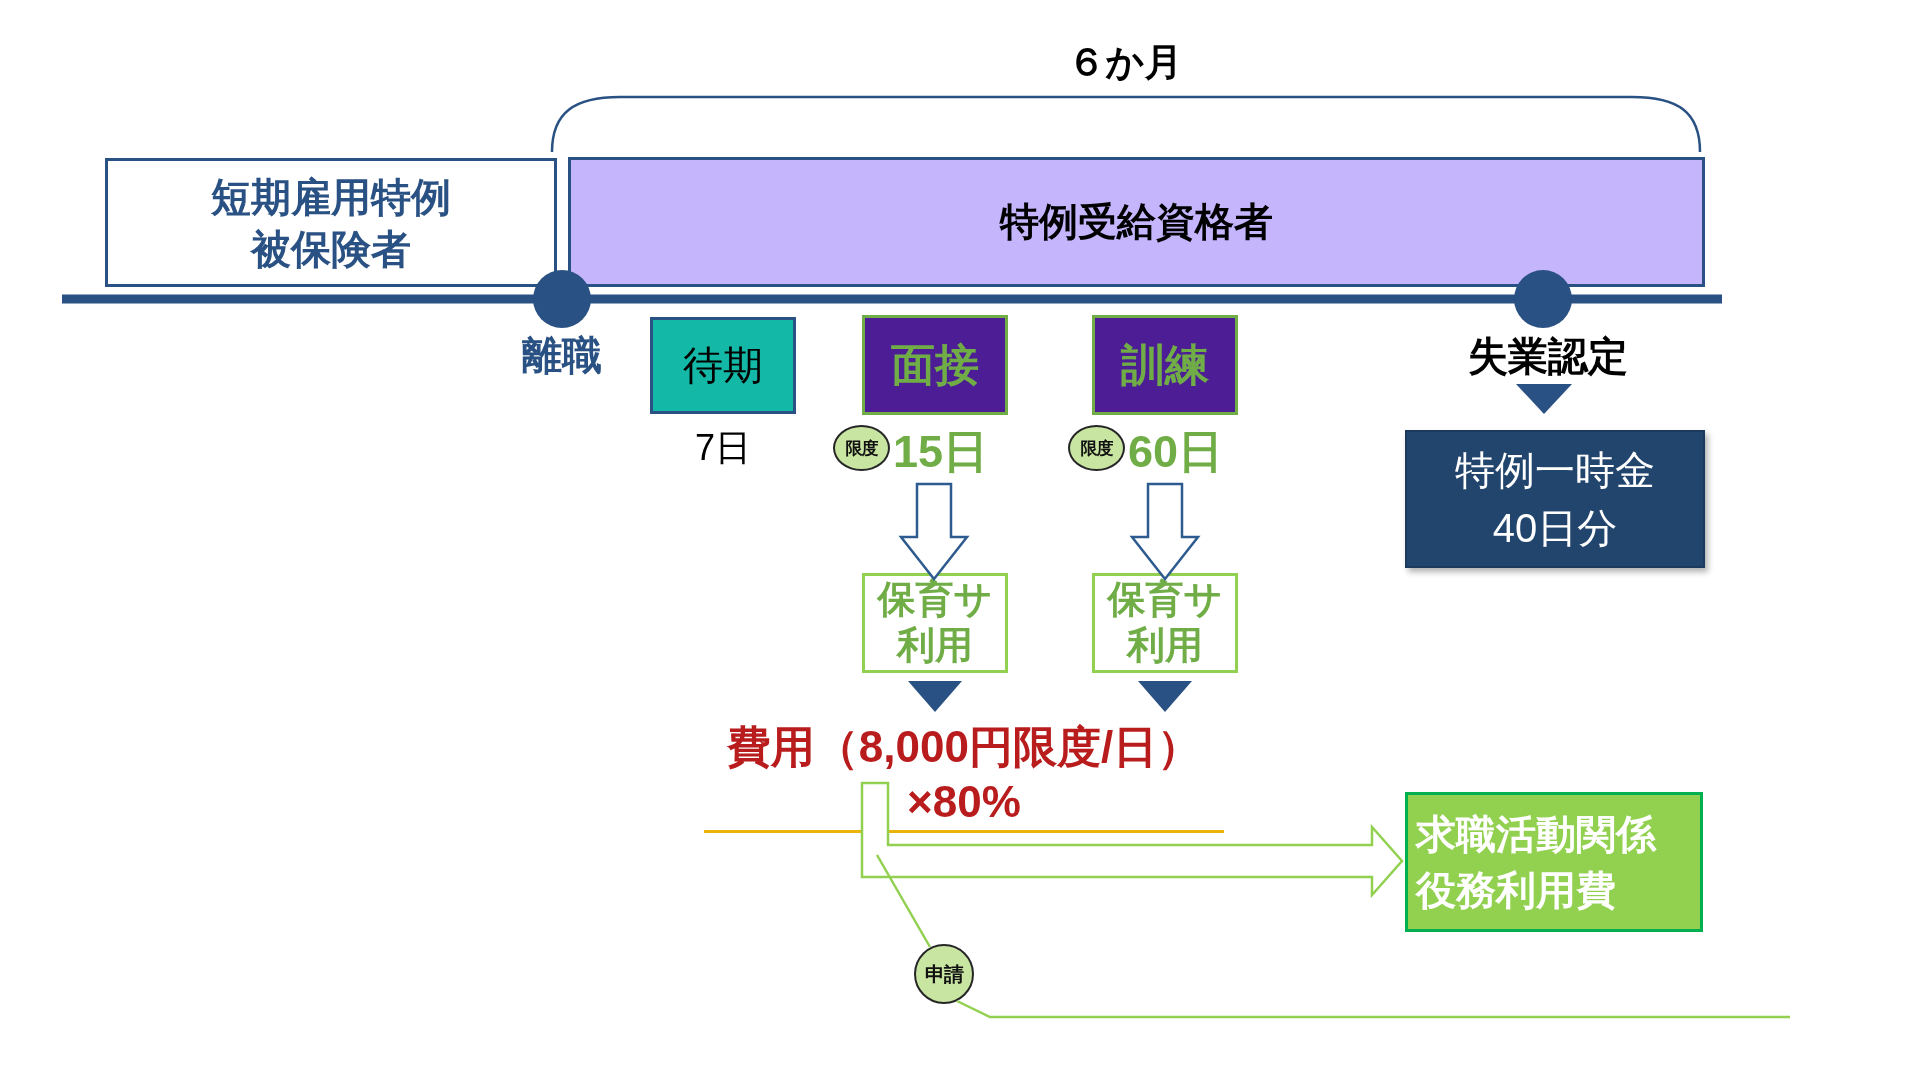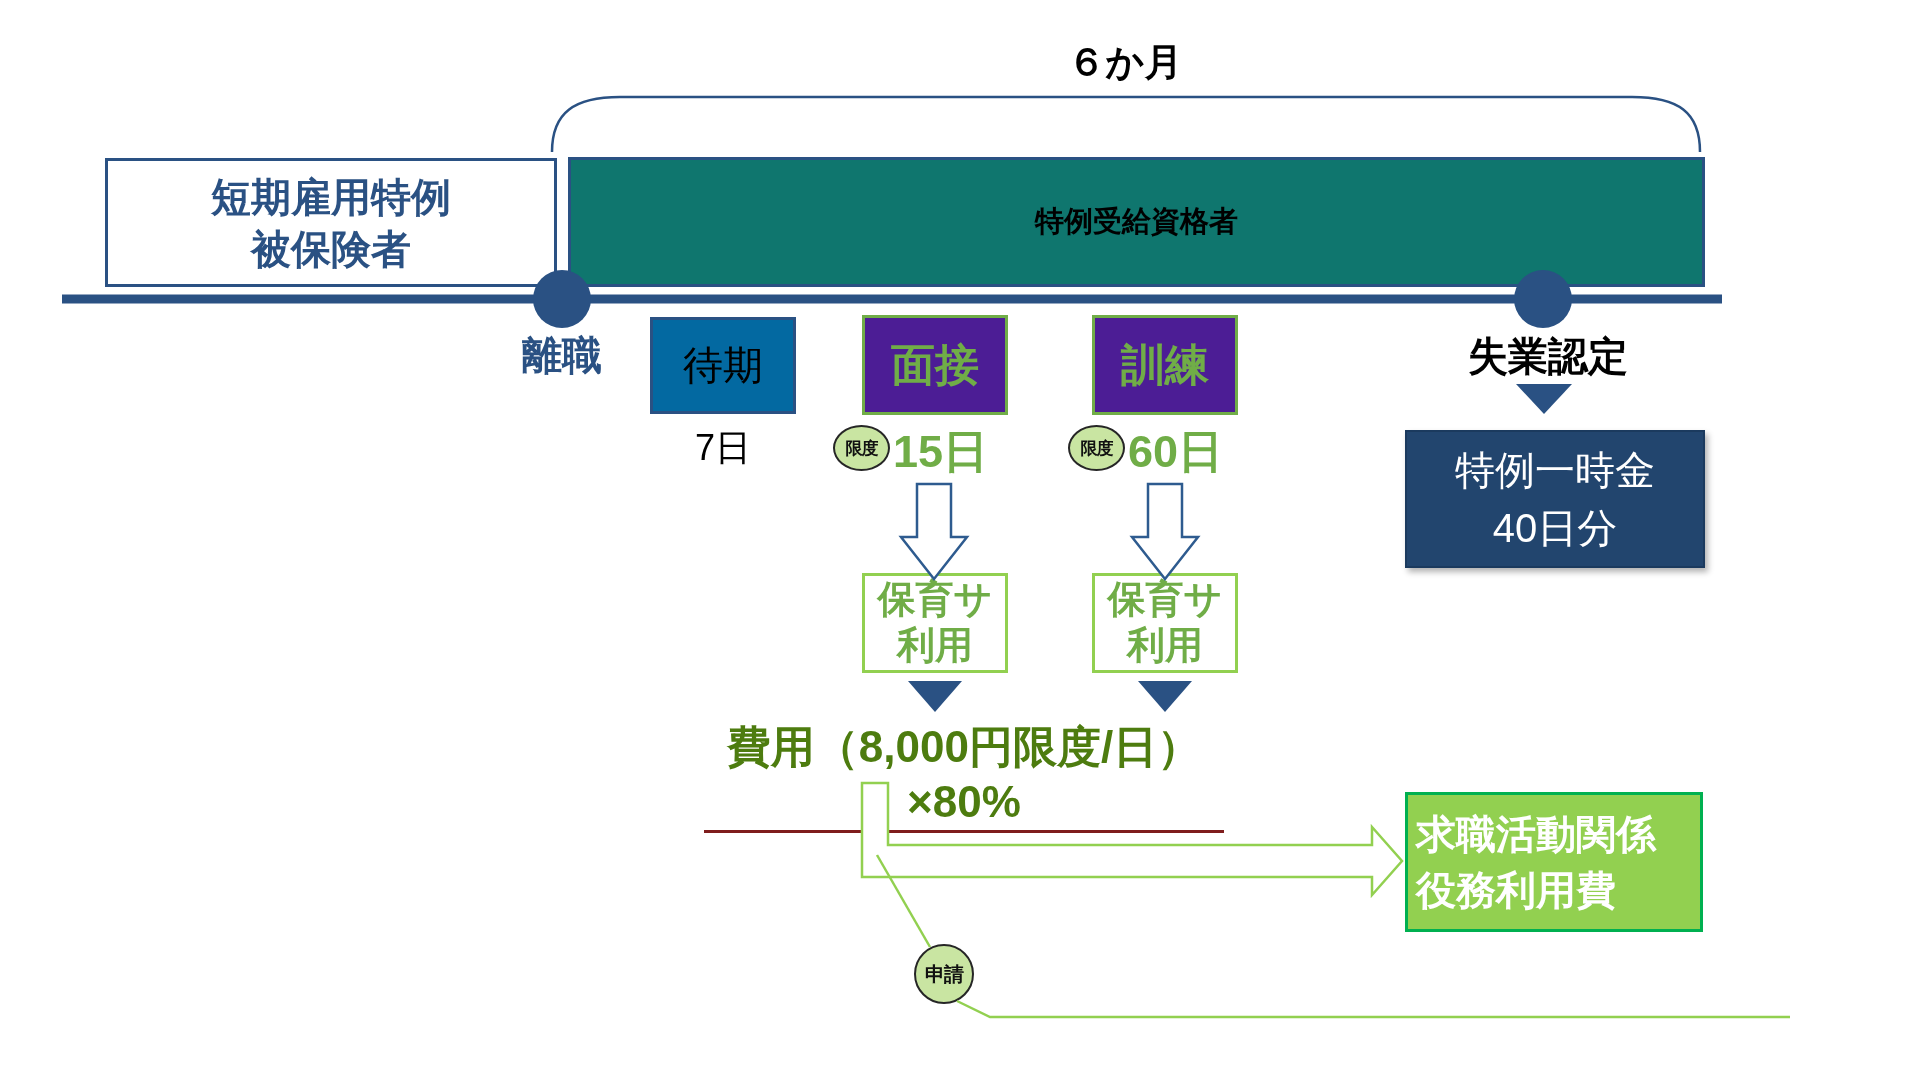--- a/index.html
+++ b/index.html
@@ -10,46 +10,46 @@
   .abs{position:absolute;box-sizing:border-box;}
   .center{display:flex;align-items:center;justify-content:center;text-align:right;}
   .col{flex-direction:column;}
   .navy{color:#2A5183;}
   .duration{font-size:38px;font-weight:bold;color:#000;}
   .pre-box{
     left:105px;top:158px;width:452px;height:129px;background:#fff;
     border:3px solid #2A5183;color:#2A5183;font-weight:bold;font-size:40px;line-height:1.3;
   }
   .main-box{
-    left:568px;top:157px;width:1137px;height:130px;background:#0f766e;
-    border:3px solid #2A5183;color:#000;font-weight:bold;font-size:29px;
+    left:568px;top:157px;width:1137px;height:130px;background:#c4b5fd;
+    border:3px solid #2A5183;color:#000;font-weight:bold;font-size:39px;
   }
   .event-label{font-size:40px;font-weight:bold;color:#000;}
   .event-label.navy{color:#2A5183;}
   .wait-box{
-    left:650px;top:317px;width:146px;height:97px;background:#0369a1;
+    left:650px;top:317px;width:146px;height:97px;background:#14b8a6;
     border:3px solid #2A5183;color:#000;font-size:40px;font-weight:400;
   }
   .wait-days{left:650px;top:424px;width:146px;font-size:36px;color:#000;}
   .activity-box{
     top:315px;width:146px;height:100px;background:#4c1d95;
     border:3px solid #70AD47;color:#70AD47;font-weight:bold;font-size:44px;
   }
   .limit-badge{
     top:425px;width:57px;height:46px;border-radius:50%;background:#C9E5A2;
     border:2px solid #262626;color:#111;font-weight:bold;font-size:17px;letter-spacing:-1px;
   }
   .limit-days{top:422px;width:130px;font-size:45px;font-weight:bold;color:#70AD47;text-align:left;}
   .service-box{
     top:573px;width:146px;height:100px;background:#fff;
     border:3px solid #92D050;color:#70AD47;font-weight:bold;font-size:38px;line-height:1.2;
   }
   .cost-formula{
-    left:704px;top:718px;width:520px;font-size:44px;font-weight:bold;color:#4d7c0f;
-    text-align:center;border-bottom:3px solid #7f1d1d;padding-bottom:3px;
+    left:704px;top:718px;width:520px;font-size:44px;font-weight:bold;color:#b91c1c;
+    text-align:center;border-bottom:3px solid #eab308;padding-bottom:3px;
   }
   .lump-box{
     left:1405px;top:430px;width:300px;height:138px;background:#22456E;
     border:2px solid #1B3A5E;color:#fff;font-weight:normal;font-size:40px;line-height:1.45;
     box-shadow:3px 4px 6px rgba(0,0,0,0.30);
   }
   .benefit-box{
     left:1405px;top:792px;width:298px;height:140px;background:#92D050;
     border:3px solid #00B050;color:#fff;font-weight:bold;font-size:40px;line-height:1.4;
     display:flex;flex-direction:column;justify-content:center;padding-left:8px;

